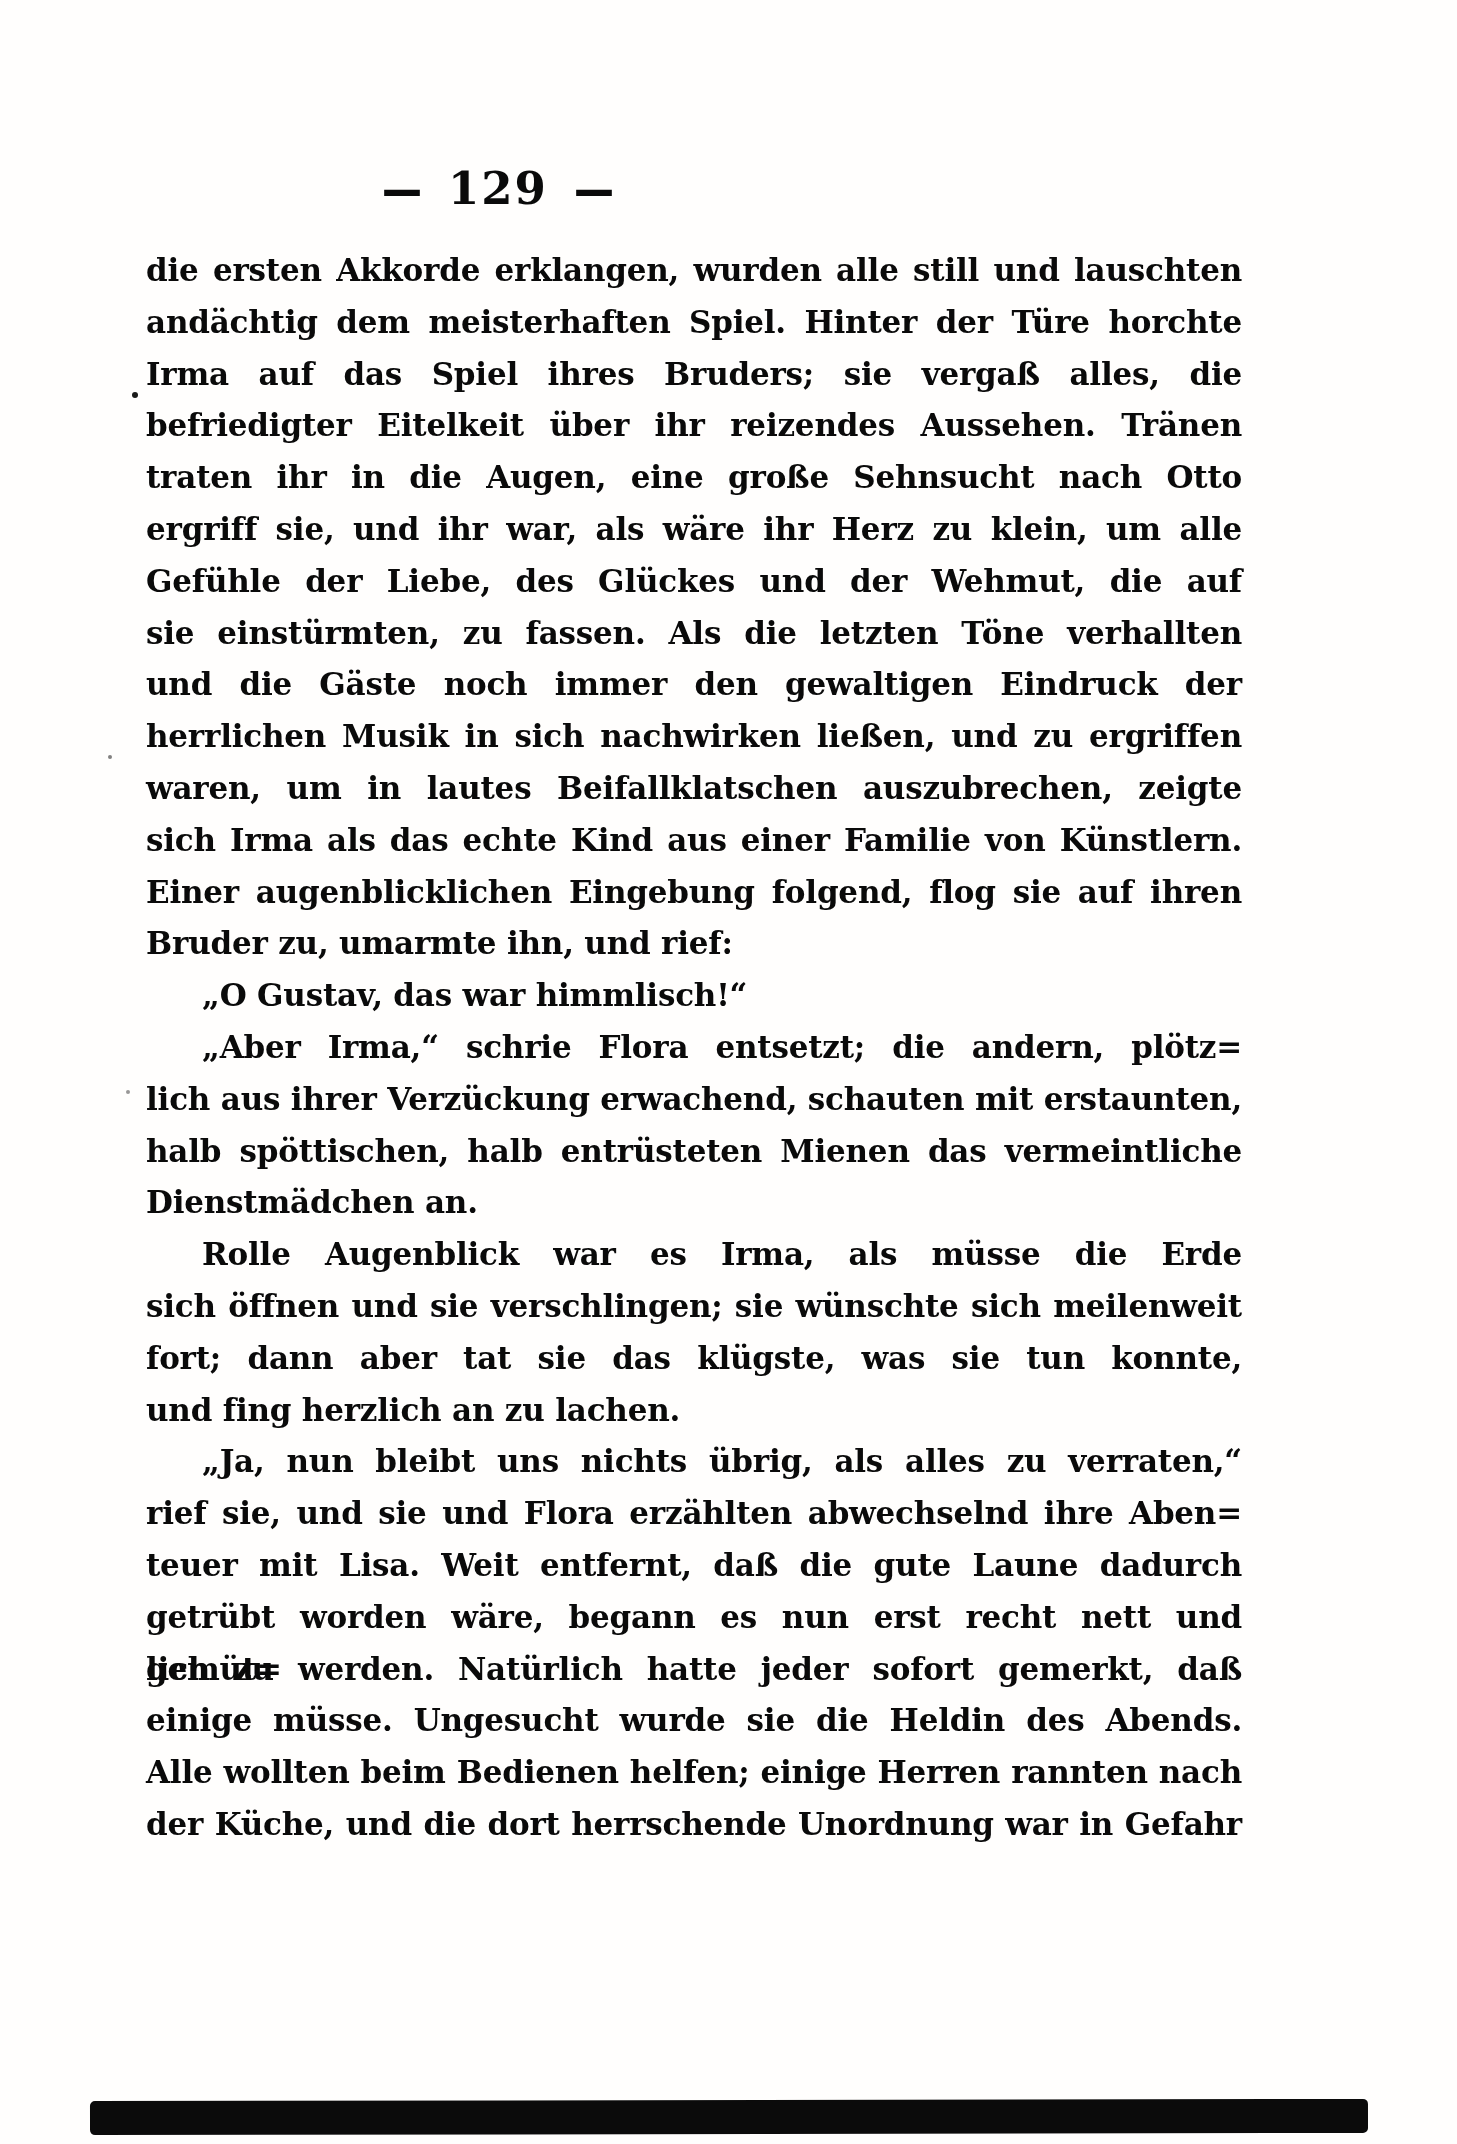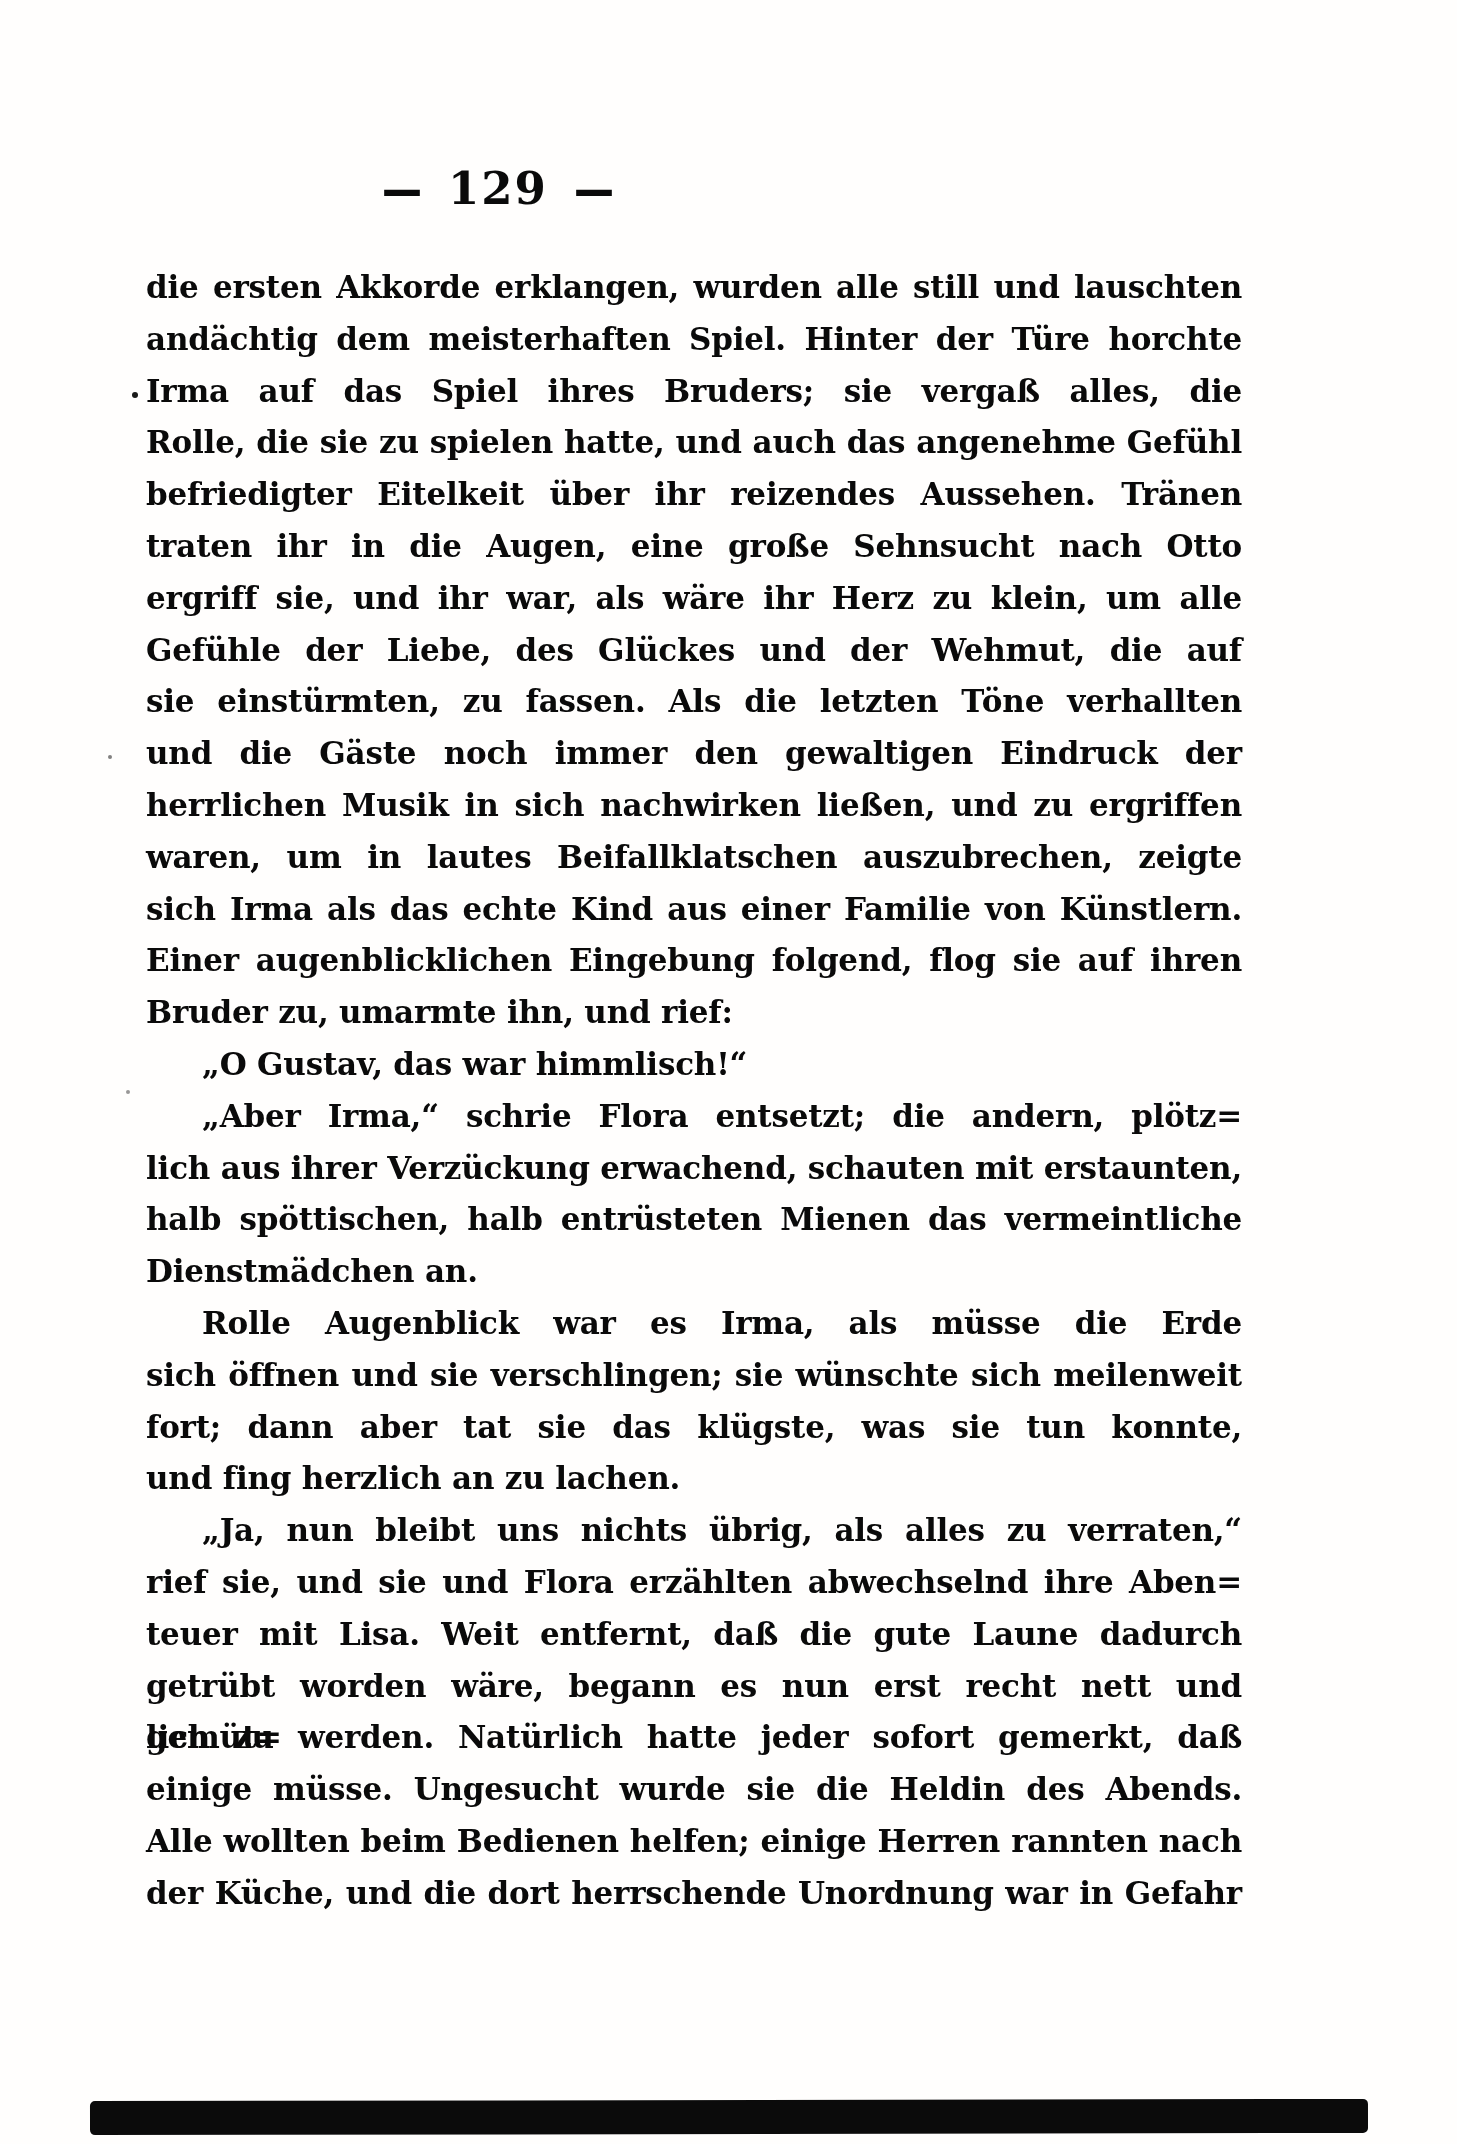--- a/index.html
+++ b/index.html
@@ -33,21 +33,21 @@
   }
   .pageno .num {
     font-size: 45px;
     line-height: 1;
     letter-spacing: 2px;
   }
   
   .text-block {
     position: absolute;
     left: 146px;
-    top: 262px;
+    top: 245px;
     width: 1096px;
     font-size: 31px;
     font-weight: bold;
     letter-spacing: -0.2px;
   }
   .line {
     height: 51.8px;
     line-height: 51.8px;
     text-align: justify;
     text-align-last: justify;
@@ -88,21 +88,20 @@
   <div class="pageno">
     <span class="dash">—</span>
     <span class="num">129</span>
     <span class="dash">—</span>
   </div>
 
   <div class="text-block">
       <div class="line">die ersten Akkorde erklangen, wurden alle still und lauschten</div>
       <div class="line">andächtig dem meisterhaften Spiel.  Hinter der Türe horchte</div>
       <div class="line">Irma auf das Spiel ihres Bruders; sie vergaß alles, die</div>
-      <div class="line">Rolle, die sie zu spielen hatte, und auch das angenehme Gefühl</div>
       <div class="line">befriedigter Eitelkeit über ihr reizendes Aussehen.  Tränen</div>
       <div class="line">traten ihr in die Augen, eine große Sehnsucht nach Otto</div>
       <div class="line">ergriff sie, und ihr war, als wäre ihr Herz zu klein, um alle</div>
       <div class="line">Gefühle der Liebe, des Glückes und der Wehmut, die auf</div>
       <div class="line">sie einstürmten, zu fassen.  Als die letzten Töne verhallten</div>
       <div class="line">und die Gäste noch immer den gewaltigen Eindruck der</div>
       <div class="line">herrlichen Musik in sich nachwirken ließen, und zu ergriffen</div>
       <div class="line">waren, um in lautes Beifallklatschen auszubrechen, zeigte</div>
       <div class="line">sich Irma als das echte Kind aus einer Familie von Künstlern.</div>
       <div class="line">Einer augenblicklichen Eingebung folgend, flog sie auf ihren</div>

